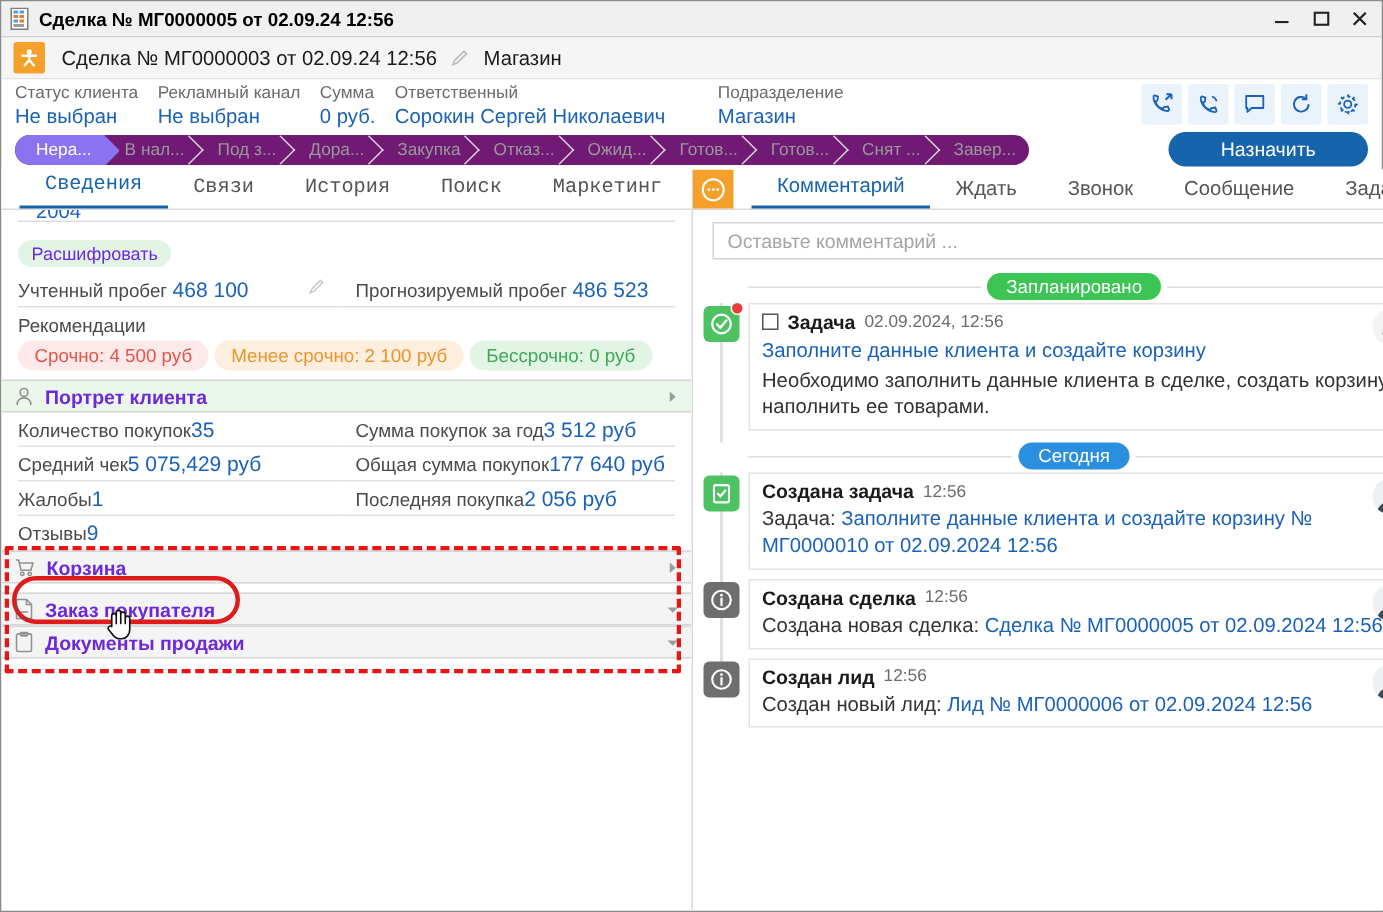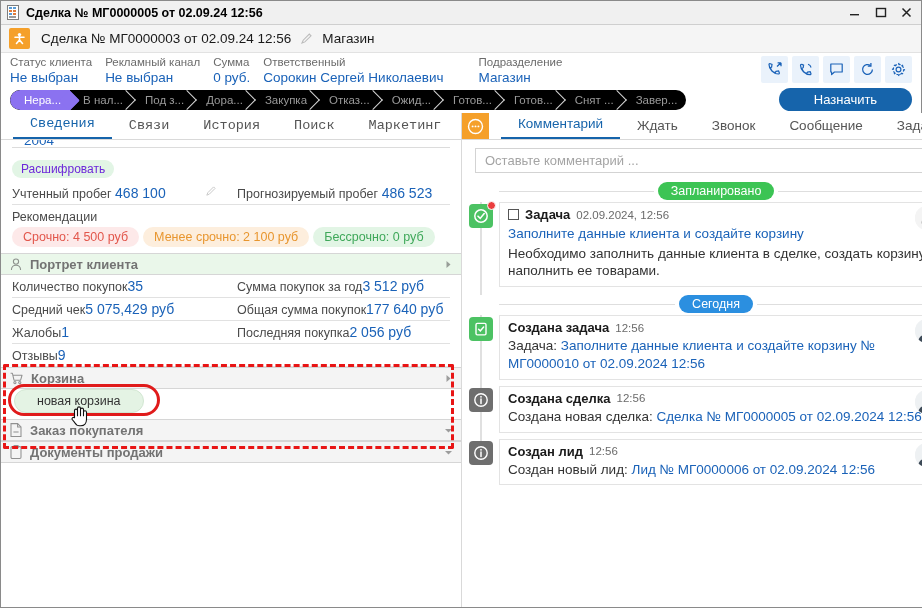--- a/index.html
+++ b/index.html
@@ -45,21 +45,21 @@
                margin-top:1px; }
   .attr.subdiv { margin-left:22px; }
   .icontools { position:absolute; right:9px; top:3px; display:flex; gap:4px; }
   .itool { width:27px; height:27px; background:#eaf2fb; border-radius:2px;
            display:flex; align-items:center; justify-content:center; }
 
   
   .pipewrap { flex:0 0 26px; display:flex; align-items:center; padding:0 9px;
               background:#fff; position:relative; }
   .pipeline { display:flex; align-items:center; height:20px; flex:0 0 auto;
-              background:#000000; border-radius:10px; overflow:hidden; }
+              background:#701a75; border-radius:10px; overflow:hidden; }
   .stage { position:relative; height:20px; display:flex; align-items:center;
            padding:0 9px 0 13px; font-size:11.5px; color:#9a9a9a;
            white-space:nowrap; }
   .stage::after { content:""; position:absolute; right:-1px; top:3px;
                   width:13px; height:13px; border-top:1px solid #d6d6d6;
                   border-right:1px solid #d6d6d6; transform:rotate(45deg); }
   .stage:last-child::after { display:none; }
   .stage.active { background:#8b72f0; color:#fff; border-radius:10px 0 0 10px;
                   padding-left:14px; z-index:2; }
   .stage.active::after { border-color:transparent; background:#8b72f0;
@@ -105,21 +105,21 @@
   .chips { display:flex; gap:4px; padding-bottom:6px; }
   .chip { border-radius:11px; font-size:12.5px; padding:3px 11px; white-space:nowrap; }
   .chip.red { background:#fde9e9; color:#e2574c; }
   .chip.orange { background:#fdeedd; color:#e8962f; }
   .chip.green { background:#e2f5e5; color:#3fa85a; }
 
   .sechead { display:flex; align-items:center; height:22px; background:#eaf7ea;
              border-top:1px solid #d6d6d6; border-bottom:1px solid #d6d6d6;
              padding:0 8px 0 9px; margin:0 -11px; }
   .sechead .si { margin-right:8px; display:flex; opacity:.62; }
-  .sechead .st { font-size:13px; font-weight:bold; color:#737373; }
+  .sechead .st { font-size:13px; font-weight:bold; color:#6d28d9; }
   .sechead .sp { flex:1; }
   .sechead .sa { opacity:.55; display:flex; }
   .sechead.plain { background:#f4f4f4; }
 
   .nodata { font-size:13.5px; color:#1a62b8; padding:7px 0 6px; }
   .newbtn-wrap { padding:0 0 6px 2px; position:relative; }
   .newbtn { display:inline-block; background:#e4f3e4; color:#333; font-size:12.5px;
             border-radius:12px; padding:4px 22px; border:1px solid #d2e7d2; }
   .ring { position:absolute; left:-4px; top:-5px; width:152px; height:32px;
           border:3px solid #e01b1b; border-radius:17px; pointer-events:none; }
@@ -406,21 +406,20 @@
           </span>
           <span class="st">Корзина</span>
           <span class="sp"></span>
           <span class="sa">
             <svg width="9" height="9" viewBox="0 0 9 9">
                 <path d="M2.5 1 L6.5 4.5 L2.5 8 Z" fill="#555"></path>
               </svg>
           </span>
         </div>
         <div class="newbtn-wrap">
-          <span class="newbtn">новая корзина</span>
           <span class="ring"></span>
           <span class="cursor">
             <svg width="19" height="22" viewBox="0 0 19 22">
               <path d="M4.5 12.5 V5.6 a1.5 1.5 0 0 1 3 0 v5.1 V3.4 a1.5 1.5 0 0 1 3 0 v7.3 V4.6 a1.5 1.5 0 0 1 3 0 v6.1 V7.2 a1.5 1.5 0 0 1 3 0 v7.4 c0 3.6 -2.3 6.2 -5.6 6.2 h-1.4 c-2.6 0 -3.7 -1.4 -5.1 -3.6 L2.2 14.5 a1.5 1.5 0 0 1 2.3 -1.8 Z" fill="#fff" stroke="#111" stroke-width="1.1" stroke-linejoin="round"></path>
             </svg>
           </span>
         </div>
 
         <div id="othersections">
             <div class="sechead plain">

